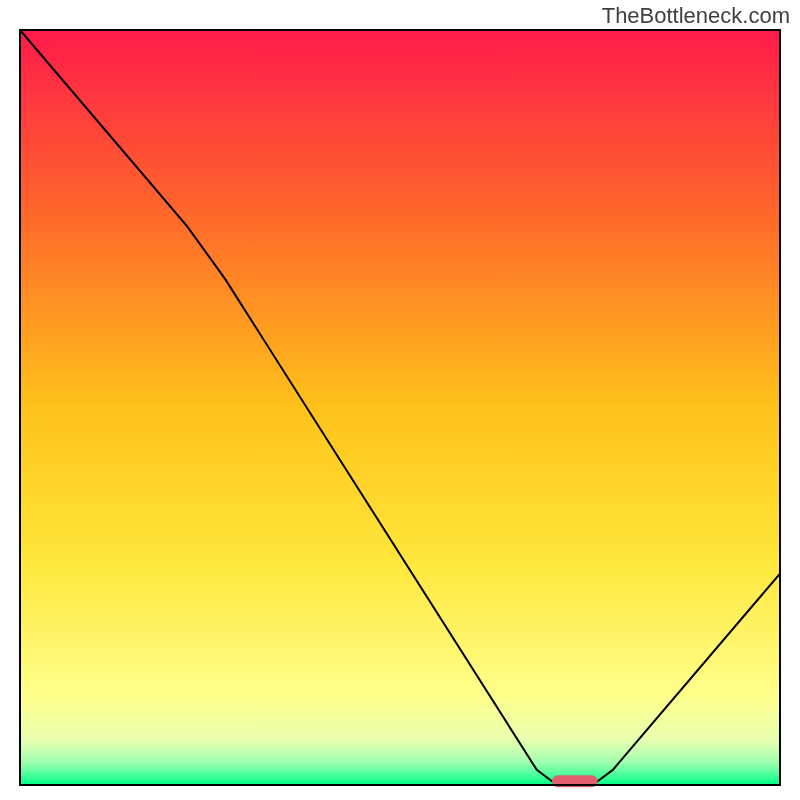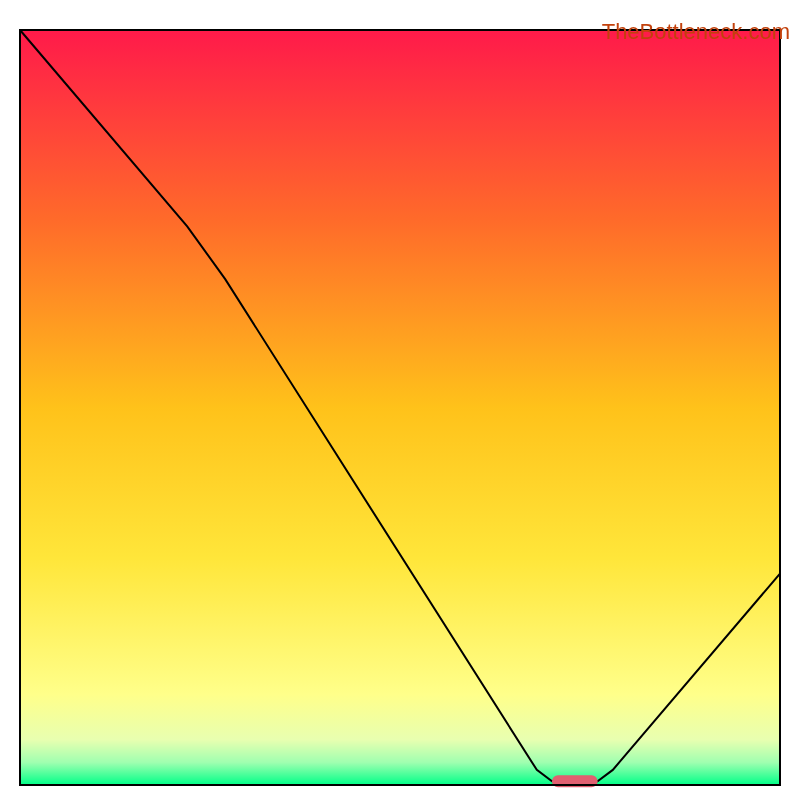--- a/index.html
+++ b/index.html
@@ -10,25 +10,25 @@
     height: 800px;
     overflow: hidden;
   }
   .chart-container {
     position: relative;
     width: 800px;
     height: 800px;
   }
   .watermark {
     position: absolute;
-    top: 19px;
+    top: 3px;
     right: 10px;
     font-family: Arial, sans-serif;
     font-size: 22px;
-    color: #c2410c;
+    color: #404040;
     z-index: 10;
   }
   svg {
     display: block;
   }
 </style>
 </head>
 <body>
 
 <div class="chart-container">

